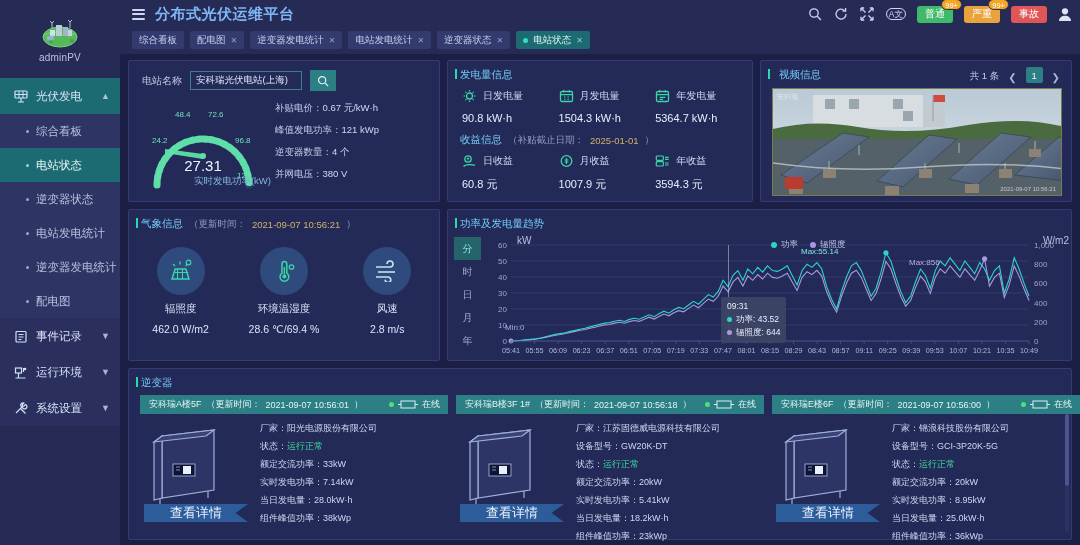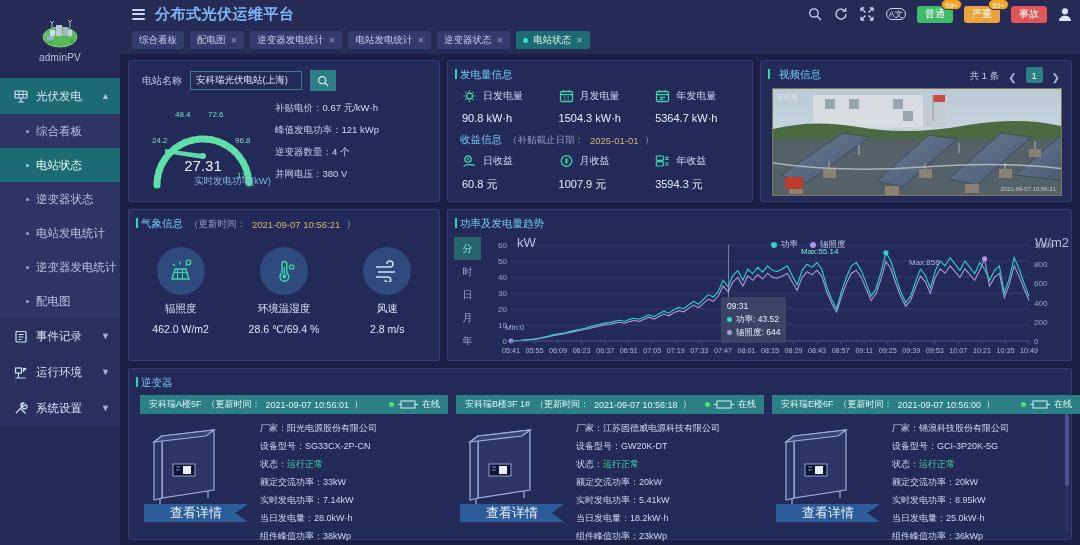--- a/index.html
+++ b/index.html
@@ -153,21 +153,21 @@
   .wval { font-size: 10.5px; color: #dbe4fb; }
 
   
   .chart { flex: 1; height: 152px; position: relative; }
   .chart-body { display: flex; padding: 4px 0 0 6px; height: 130px; }
   .gran { width: 27px; display: flex; flex-direction: column; padding-top: 2px; }
   .gran div { height: 23px; display:flex; align-items:center; justify-content:center; font-size: 10px; color: #9fa9cb; }
   .gran div.on { background: #26646c; color: #8fe8e4; }
   .plot { flex: 1; position: relative; }
   .plot svg { display: block; }
-  .axis-unit { position: absolute; font-size: 13px; color: #b7c1e0; padding-left: 28px; }
+  .axis-unit { position: absolute; font-size: 10px; color: #b7c1e0; padding-left: 28px; }
   .legend { position: absolute; top: 4px; left: 290px; display: flex; gap: 12px; font-size: 8.5px; color: #bcc6e4; }
   .legend span.k { display: inline-flex; align-items: center; gap: 4px; }
   .legend i { width: 6px; height: 6px; border-radius: 50%; display: inline-block; }
   .tooltip {
     position: absolute; background: #3d4666ee; border-radius: 2px; padding: 3px 6px 4px;
     font-size: 8.5px; color: #e9eefb; line-height: 13px; z-index: 4;
   }
   .tooltip .r { display: flex; align-items: center; gap: 4px; }
   .tooltip .r i { width: 5px; height: 5px; border-radius: 50%; }
   .maxlab { position: absolute; font-size: 8px; }
@@ -750,21 +750,20 @@
                     </g>
                     <rect x="33" y="44" width="22" height="12" fill="#0e1436" stroke="#9fb0d8" stroke-width=".9"></rect>
                     <rect x="43" y="46" width="8" height="8" fill="#e8eefb"></rect>
                     <path d="M36 47h4M36 50h4" stroke="#9fb0d8" stroke-width=".8"></path>
                     <path d="M20 78v7M68 71v7" stroke="#9fb0d8" stroke-width="1.2"></path>
                   </svg>
                 <div class="detail-btn">查看详情</div>
               </div>
               <div class="inv-specs">
                 <div><span>厂家：</span><span>阳光电源股份有限公司</span></div>
-                <div><span>设备型号：</span><span>SG33CX-2P-CN</span></div>
                 <div><span>状态：</span><span class="ok">运行正常</span></div>
                 <div><span>额定交流功率：</span><span>33kW</span></div>
                 <div><span>实时发电功率：</span><span>7.14kW</span></div>
                 <div><span>当日发电量：</span><span>28.0kW·h</span></div>
                 <div><span>组件峰值功率：</span><span>38kWp</span></div>
               </div>
             </div>
           </div>
 
           <div class="inv-card">

